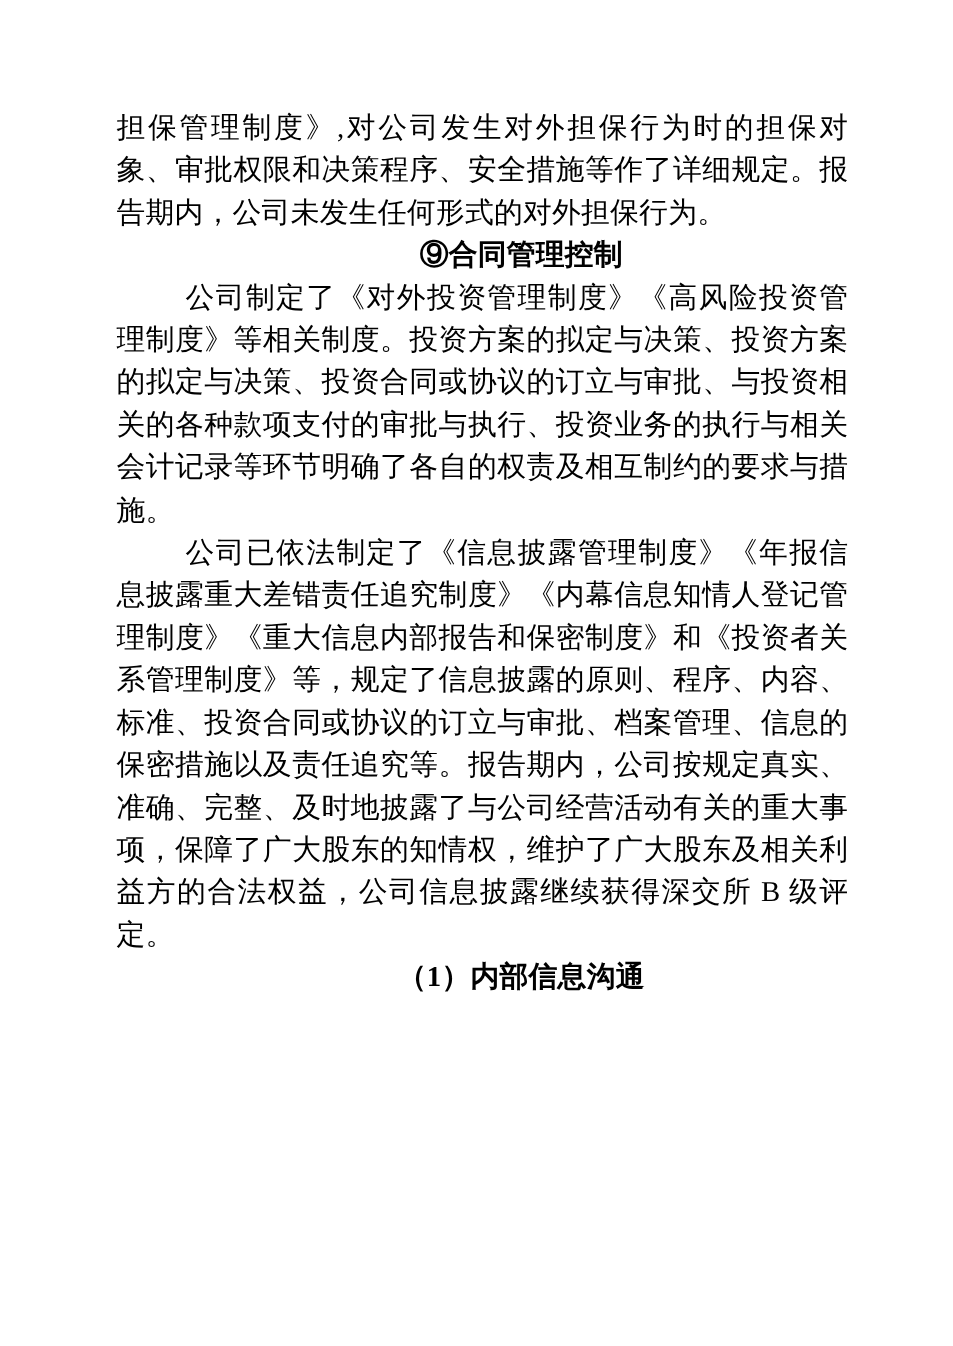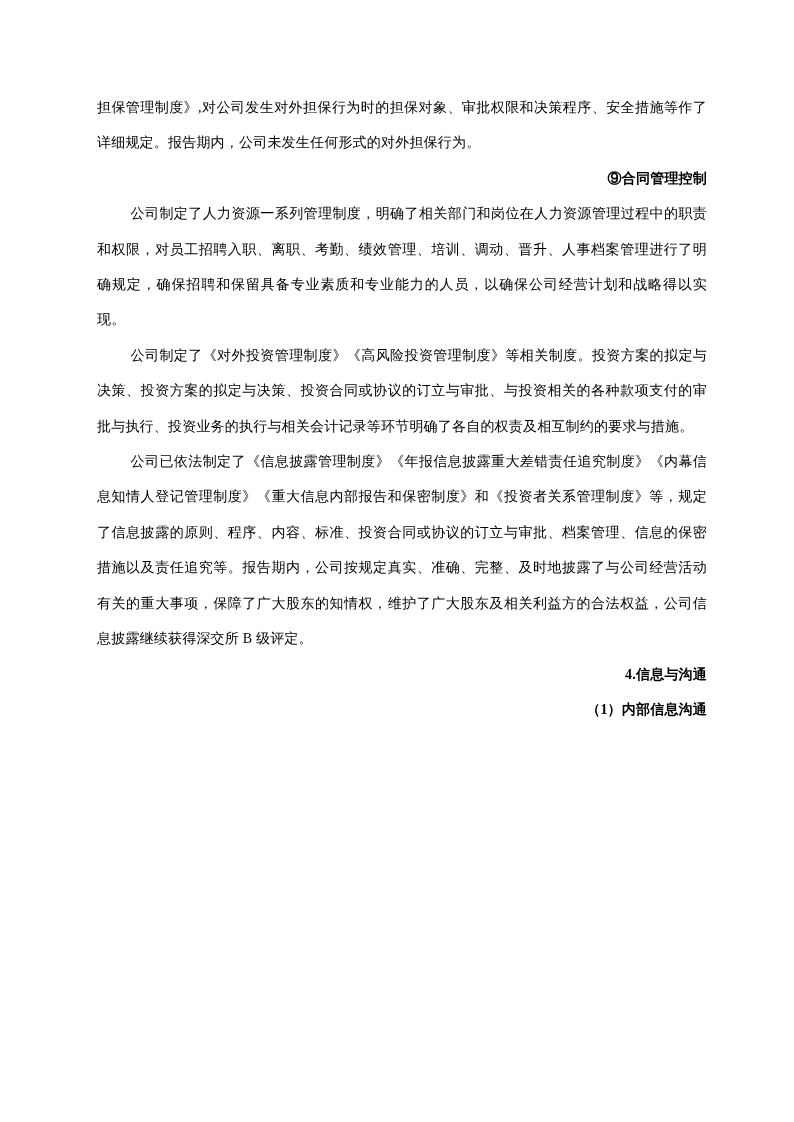--- a/index.html
+++ b/index.html
@@ -14,42 +14,40 @@
     margin: 0 auto;
     background: #ffffff;
     overflow: hidden;
     box-sizing: border-box;
     padding: 90px 87px 0 97px;
     font-family: "Liberation Serif", "DejaVu Serif", serif;
     color: #000000;
   }
   .doc-block {
     margin: 0;
-    font-size: 14px;
+    font-size: 24px;
     line-height: 35.4px;
     text-align: justify;
     text-justify: inter-ideograph;
     letter-spacing: 0.2px;
     word-break: break-all;
   }
   .doc-block.body.indent {
     text-indent: 2.4em;
   }
   .doc-block.heading {
     font-weight: bold;
     text-indent: 2.7em;
-    text-align: right;
+    text-align: center;
   }
 </style>
 </head>
 <body>
 
 <div class="page">
   <div id="doc-content">
       <p class="doc-block body">担保管理制度》,对公司发生对外担保行为时的担保对象、审批权限和决策程序、安全措施等作了详细规定。报告期内，公司未发生任何形式的对外担保行为。</p>
       <p class="doc-block heading indent">⑨合同管理控制</p>
-      <p class="doc-block body indent">公司制定了人力资源一系列管理制度，明确了相关部门和岗位在人力资源管理过程中的职责和权限，对员工招聘入职、离职、考勤、绩效管理、培训、调动、晋升、人事档案管理进行了明确规定，确保招聘和保留具备专业素质和专业能力的人员，以确保公司经营计划和战略得以实现。</p>
       <p class="doc-block body indent">公司制定了《对外投资管理制度》《高风险投资管理制度》等相关制度。投资方案的拟定与决策、投资方案的拟定与决策、投资合同或协议的订立与审批、与投资相关的各种款项支付的审批与执行、投资业务的执行与相关会计记录等环节明确了各自的权责及相互制约的要求与措施。</p>
       <p class="doc-block body indent">公司已依法制定了《信息披露管理制度》《年报信息披露重大差错责任追究制度》《内幕信息知情人登记管理制度》《重大信息内部报告和保密制度》和《投资者关系管理制度》等，规定了信息披露的原则、程序、内容、标准、投资合同或协议的订立与审批、档案管理、信息的保密措施以及责任追究等。报告期内，公司按规定真实、准确、完整、及时地披露了与公司经营活动有关的重大事项，保障了广大股东的知情权，维护了广大股东及相关利益方的合法权益，公司信息披露继续获得深交所 B 级评定。</p>
-      <p class="doc-block heading indent">4.信息与沟通</p>
       <p class="doc-block heading indent">（1）内部信息沟通</p>
     </div>
 </div>
 
 </body></html>

